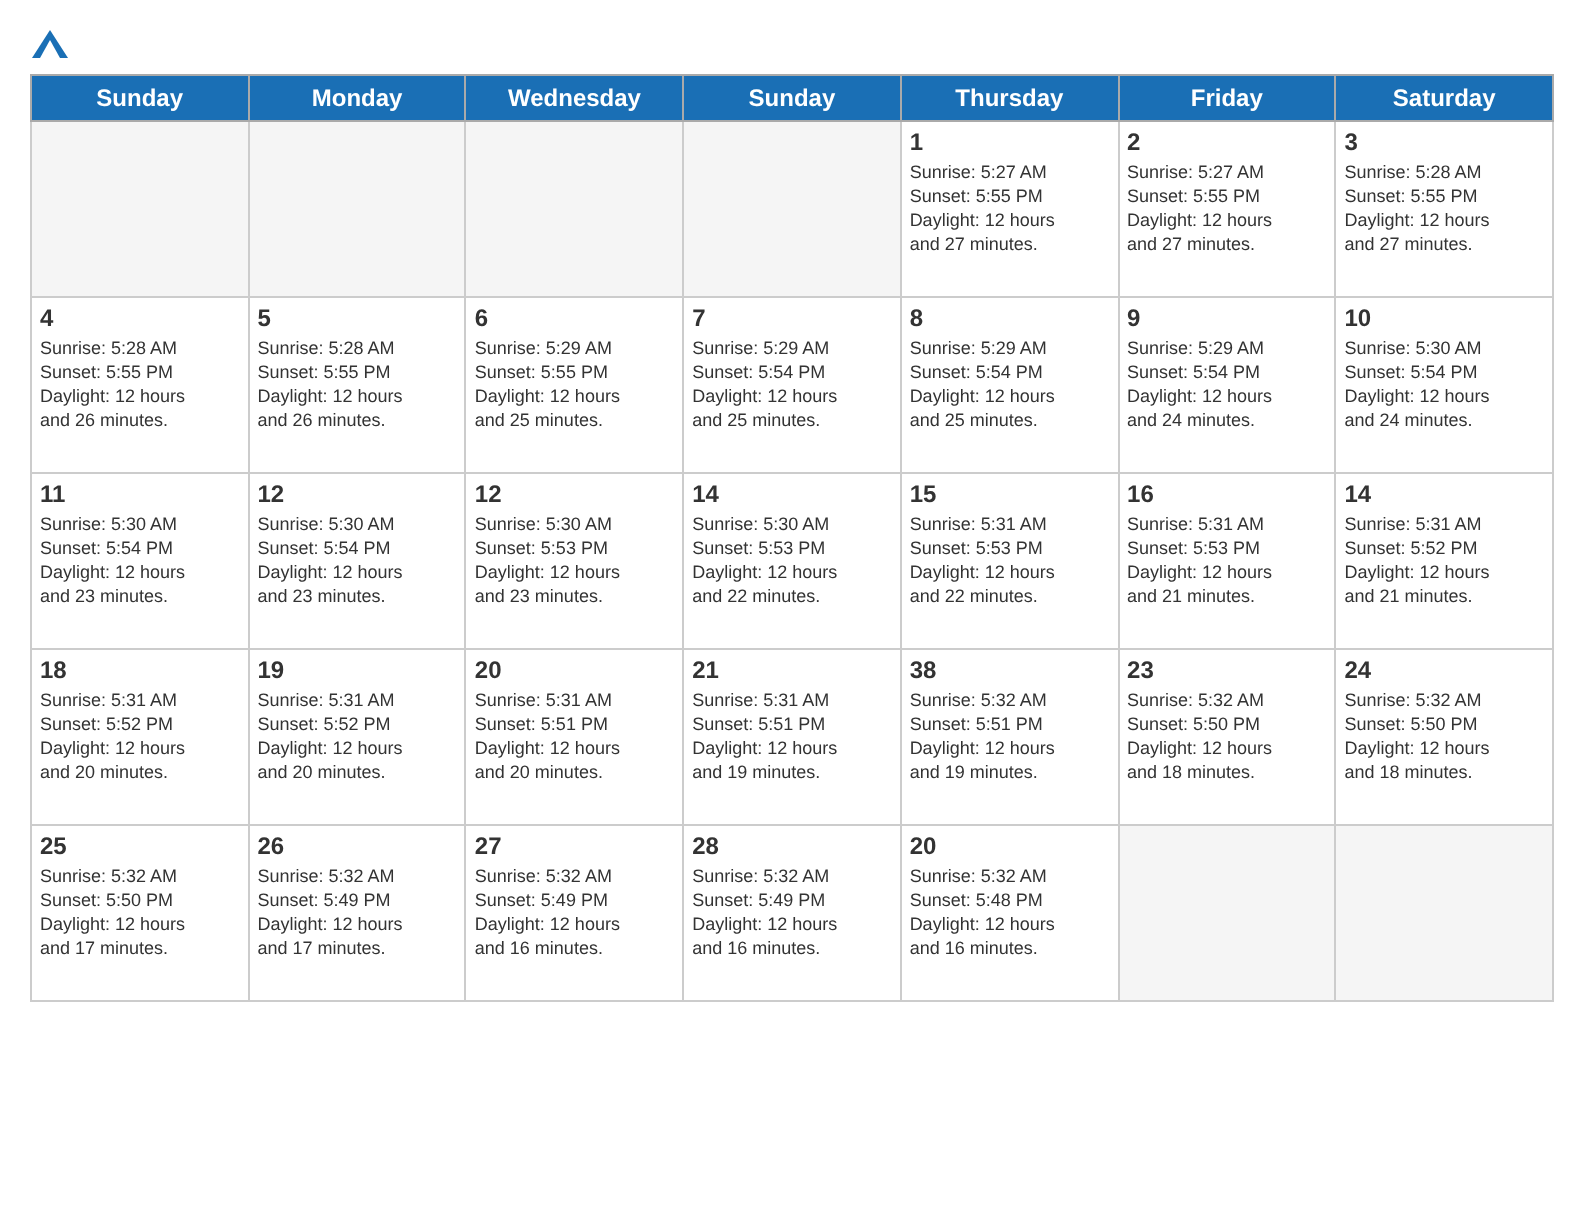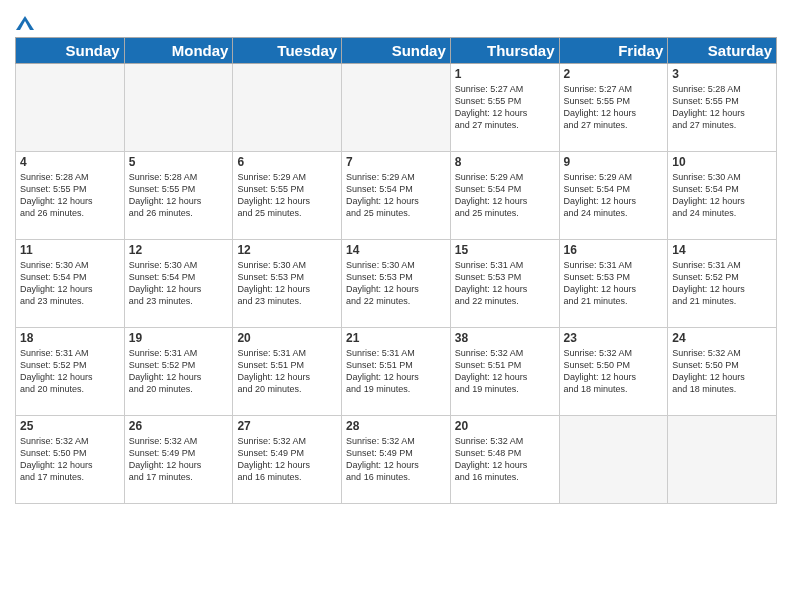--- a/index.html
+++ b/index.html
@@ -39,24 +39,24 @@
       color: #555;
     }
     table {
       width: 100%;
       border-collapse: collapse;
       table-layout: fixed;
     }
     th {
       background-color: #1a6fb5;
       color: #fff;
-      font-size: 15px;
+      font-size: 12px;
       font-weight: bold;
       padding: 4px 4px;
-      text-align: right;
+      text-align: center;
       border: 1px solid #aaa;
     }
     td {
       vertical-align: top;
       border: 1px solid #ccc;
       padding: 3px 4px;
       font-size: 9px;
       color: #333;
       background: #fff;
       height: 88px;
@@ -98,21 +98,21 @@
       <div class="month-title"></div>
       <div class="location-title"></div>
     </div>
   </div>
 
   <table>
     <thead>
       <tr>
       <th>Sunday</th>
           <th>Monday</th>
-          <th>Tuesday</th>
+          <th>Wednesday</th>
           <th>Sunday</th>
           <th>Thursday</th>
           <th>Friday</th>
           <th>Saturday</th>
         </tr>
     </thead>
     <tbody id="calendar-body">
     <tr>
           <td class="empty"></td>
           <td class="empty"></td>

